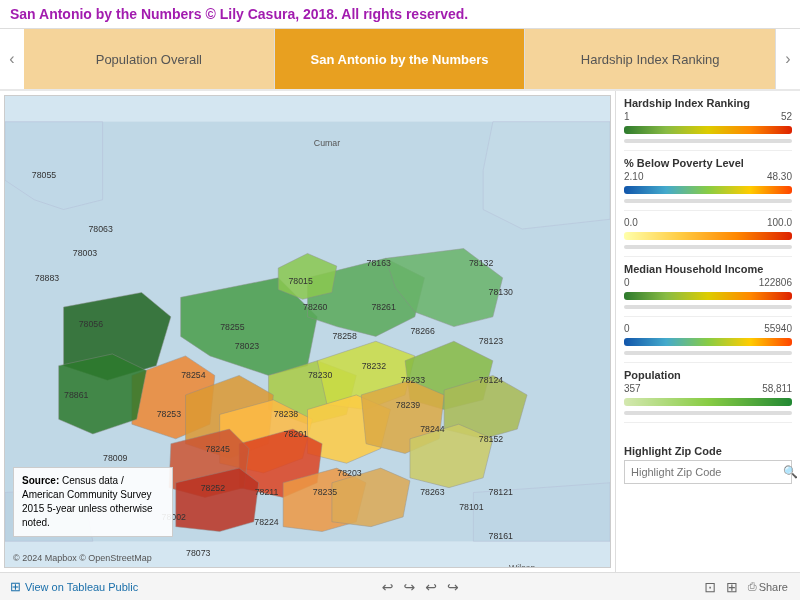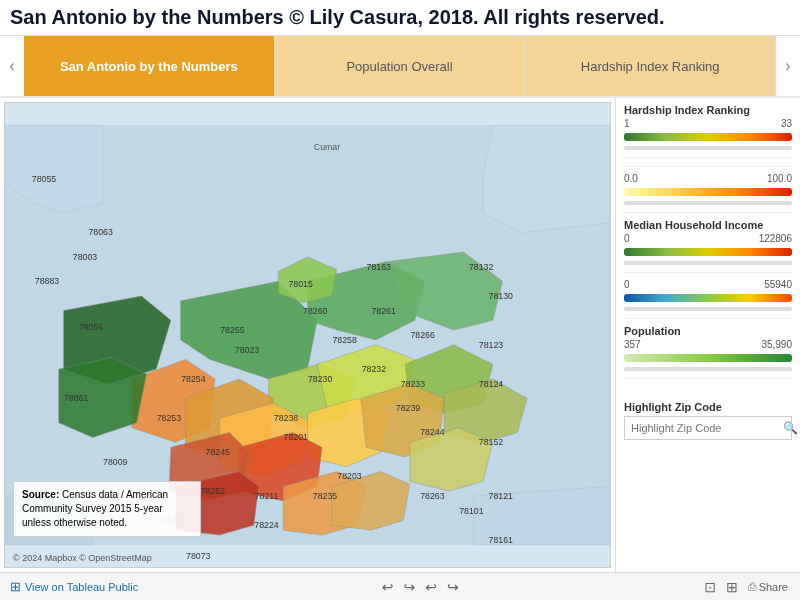--- a/index.html
+++ b/index.html
@@ -2,39 +2,39 @@
 <html><head>
   <meta charset="utf-8">
   <style>
     * { box-sizing: border-box; margin: 0; padding: 0; }
     body { font-family: Arial, sans-serif; background: #f0f0f0; width: 800px; height: 600px; overflow: hidden; }
 
     #app { width: 800px; height: 600px; display: flex; flex-direction: column; background: #fff; }
 
     
     #header { background: #fff; padding: 6px 10px; border-bottom: 1px solid #ddd; }
-    #header h1 { font-size: 20px; font-weight: bold; color: #0f172a; }
+    #header h1 { font-size: 14px; font-weight: bold; color: #a21caf; }
 
     
     #tabs { display: flex; align-items: stretch; background: #fff; border-bottom: 2px solid #e8e8e8; position: relative; }
     .tab-arrow { display: flex; align-items: center; justify-content: center; width: 24px; cursor: pointer; color: #888; font-size: 16px; background: #fff; border: none; }
     .tab { flex: 1; padding: 10px 12px; font-size: 13px; cursor: pointer; color: #555; background: #f5d49a; border-right: 1px solid #ddd; display: flex; align-items: center; justify-content: center; text-align: center; min-height: 60px; }
     .tab.active { background: #e8a020; color: #fff; font-weight: bold; }
 
     
     #main { display: flex; flex: 1; overflow: hidden; }
 
     
     #map-container { flex: 1; position: relative; background: #d4e6f1; overflow: hidden; border: 1px solid #ccc; margin: 4px; }
 
     
     #map-svg { width: 100%; height: 100%; }
 
     
-    #source-box { position: absolute; bottom: 30px; left: 8px; background: rgba(255,255,255,0.9); border: 1px solid #ccc; padding: 6px 8px; font-size: 10px; width: 188px; line-height: 1.4; }
+    #source-box { position: absolute; bottom: 30px; left: 8px; background: rgba(255,255,255,0.9); border: 1px solid #ccc; padding: 6px 8px; font-size: 10px; width: 160px; line-height: 1.4; }
     #source-box strong { font-weight: bold; }
 
     
     #map-copyright { position: absolute; bottom: 4px; left: 8px; font-size: 9px; color: #555; margin-top: 20px; }
 
     
     #right-panel { width: 185px; padding: 6px 8px; background: #fff; border-left: 1px solid #ddd; display: flex; flex-direction: column; gap: 4px; overflow-y: auto; }
 
     .filter-group { display: flex; flex-direction: column; gap: 2px; }
     .filter-label { font-size: 11px; font-weight: bold; color: #333; }
@@ -69,22 +69,22 @@
 <body>
 
 <div id="app">
 
   <div id="header">
     <h1>San Antonio by the Numbers © Lily Casura, 2018. All rights reserved.</h1>
   </div>
 
   <div id="tabs">
     <button class="tab-arrow">‹</button>
+    <div class="tab">Population Overall</div>
     <div class="tab active">San Antonio by the Numbers</div>
-    <div class="tab">Population Overall</div>
     <div class="tab">Hardship Index Ranking</div>
     <button class="tab-arrow">›</button>
   </div>
 
   <div id="main">
 
     <div id="map-container">
       <svg id="map-svg" viewBox="0 0 620 430">
 
         <rect width="620" height="430" fill="#c8dce8"></rect>
@@ -183,30 +183,41 @@
       
       <div id="map-copyright">© 2024 Mapbox  © OpenStreetMap</div>
     </div>
 
     <div id="right-panel">
 
       <div class="filter-group">
         <div class="filter-label">Hardship Index Ranking</div>
         <div class="filter-range">
           <span>1</span>
-            <span>33</span>
+            <span>52</span>
         </div>
         <div class="range-bar green-orange"></div>
         <div style="height:6px; position:relative;">
           <div style="width:100%;height:4px;background:#ddd;border-radius:2px;margin-top:1px;"></div>
         </div>
       </div>
 
       <div class="divider"></div>
 
+      <div class="filter-group">
+        <div class="filter-label">% Below Poverty Level</div>
+        <div class="filter-range">
+          <span>2.10</span>
+            <span>48.30</span>
+        </div>
+        <div class="range-bar blue-green"></div>
+        <div style="height:6px;position:relative;">
+          <div style="width:100%;height:4px;background:#ddd;border-radius:2px;margin-top:1px;"></div>
+        </div>
+      </div>
 
       <div class="divider"></div>
 
       <div class="filter-group">
         <div class="filter-range">
           <span>0.0</span>
             <span>100.0</span>
         </div>
         <div class="range-bar yellow-red"></div>
         <div style="height:6px;position:relative;">
@@ -240,21 +251,21 @@
           <div style="width:100%;height:4px;background:#ddd;border-radius:2px;margin-top:1px;"></div>
         </div>
       </div>
 
       <div class="divider"></div>
 
       <div class="filter-group">
         <div class="filter-label">Population</div>
         <div class="filter-range">
           <span>357</span>
-            <span>35,990</span>
+            <span>58,811</span>
         </div>
         <div class="range-bar pop"></div>
         <div style="height:6px;position:relative;">
           <div style="width:100%;height:4px;background:#ddd;border-radius:2px;margin-top:1px;"></div>
         </div>
       </div>
 
       <div class="divider"></div>
 
       <div id="highlight-section">

